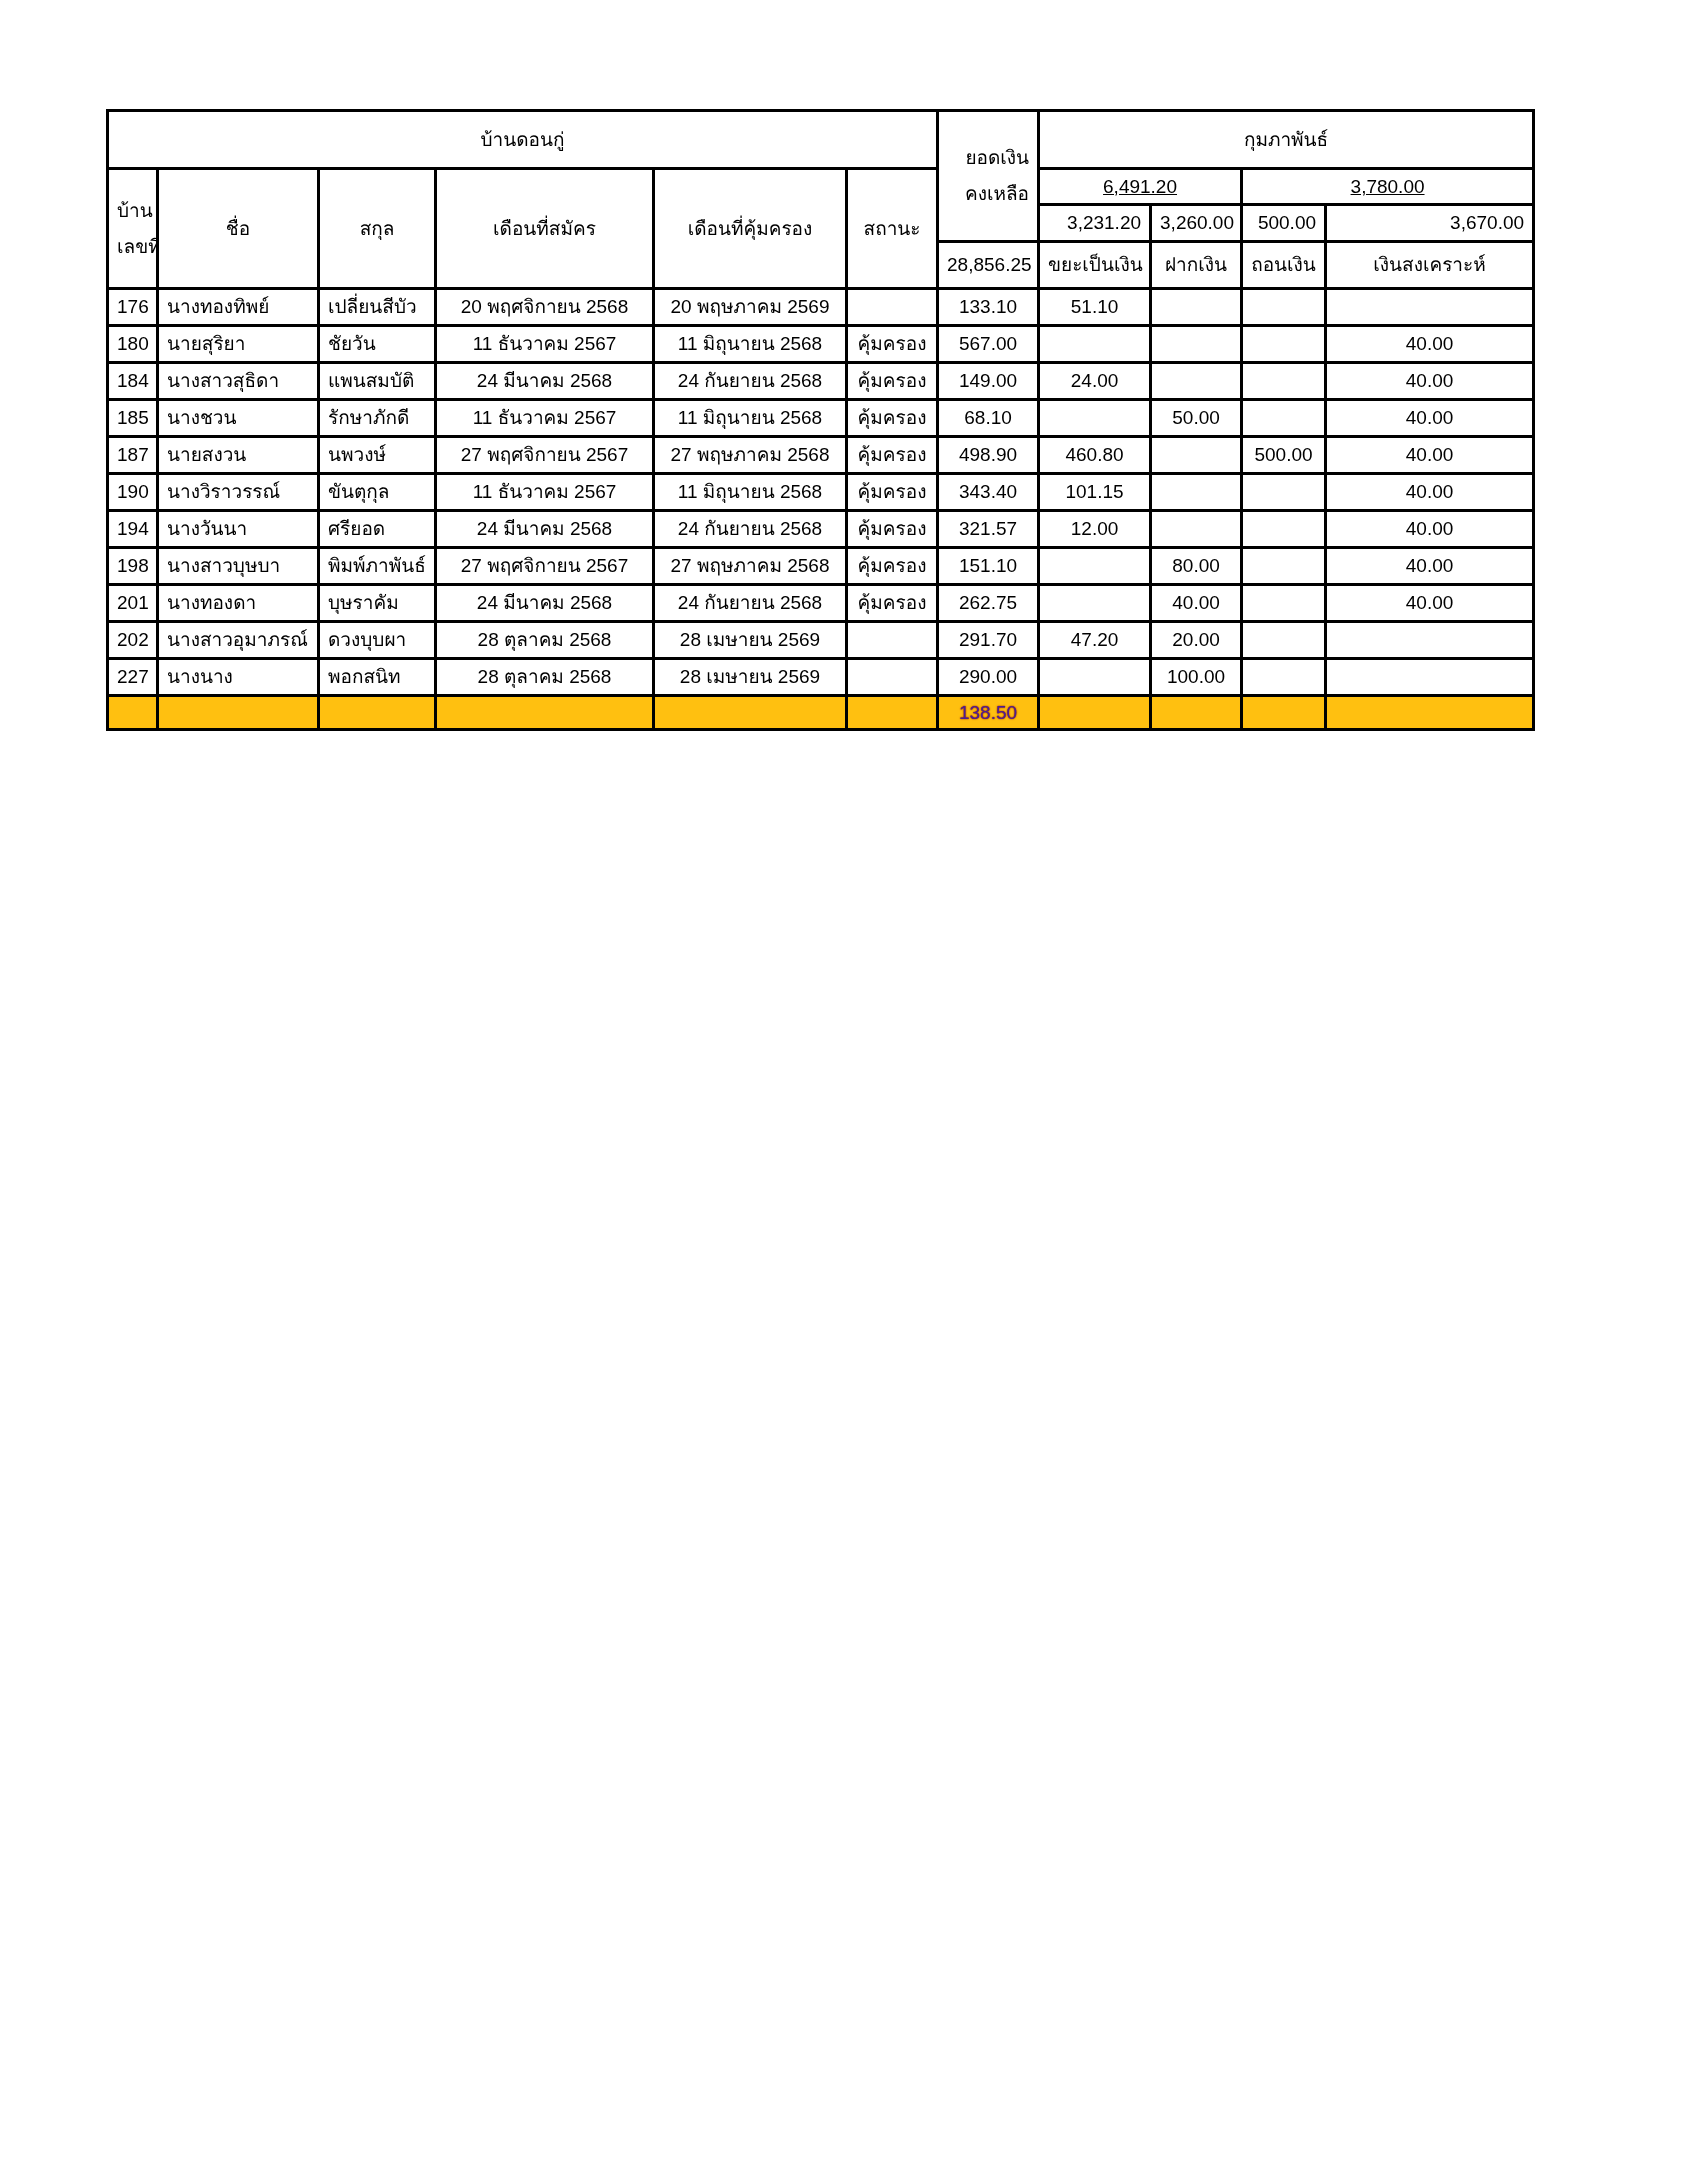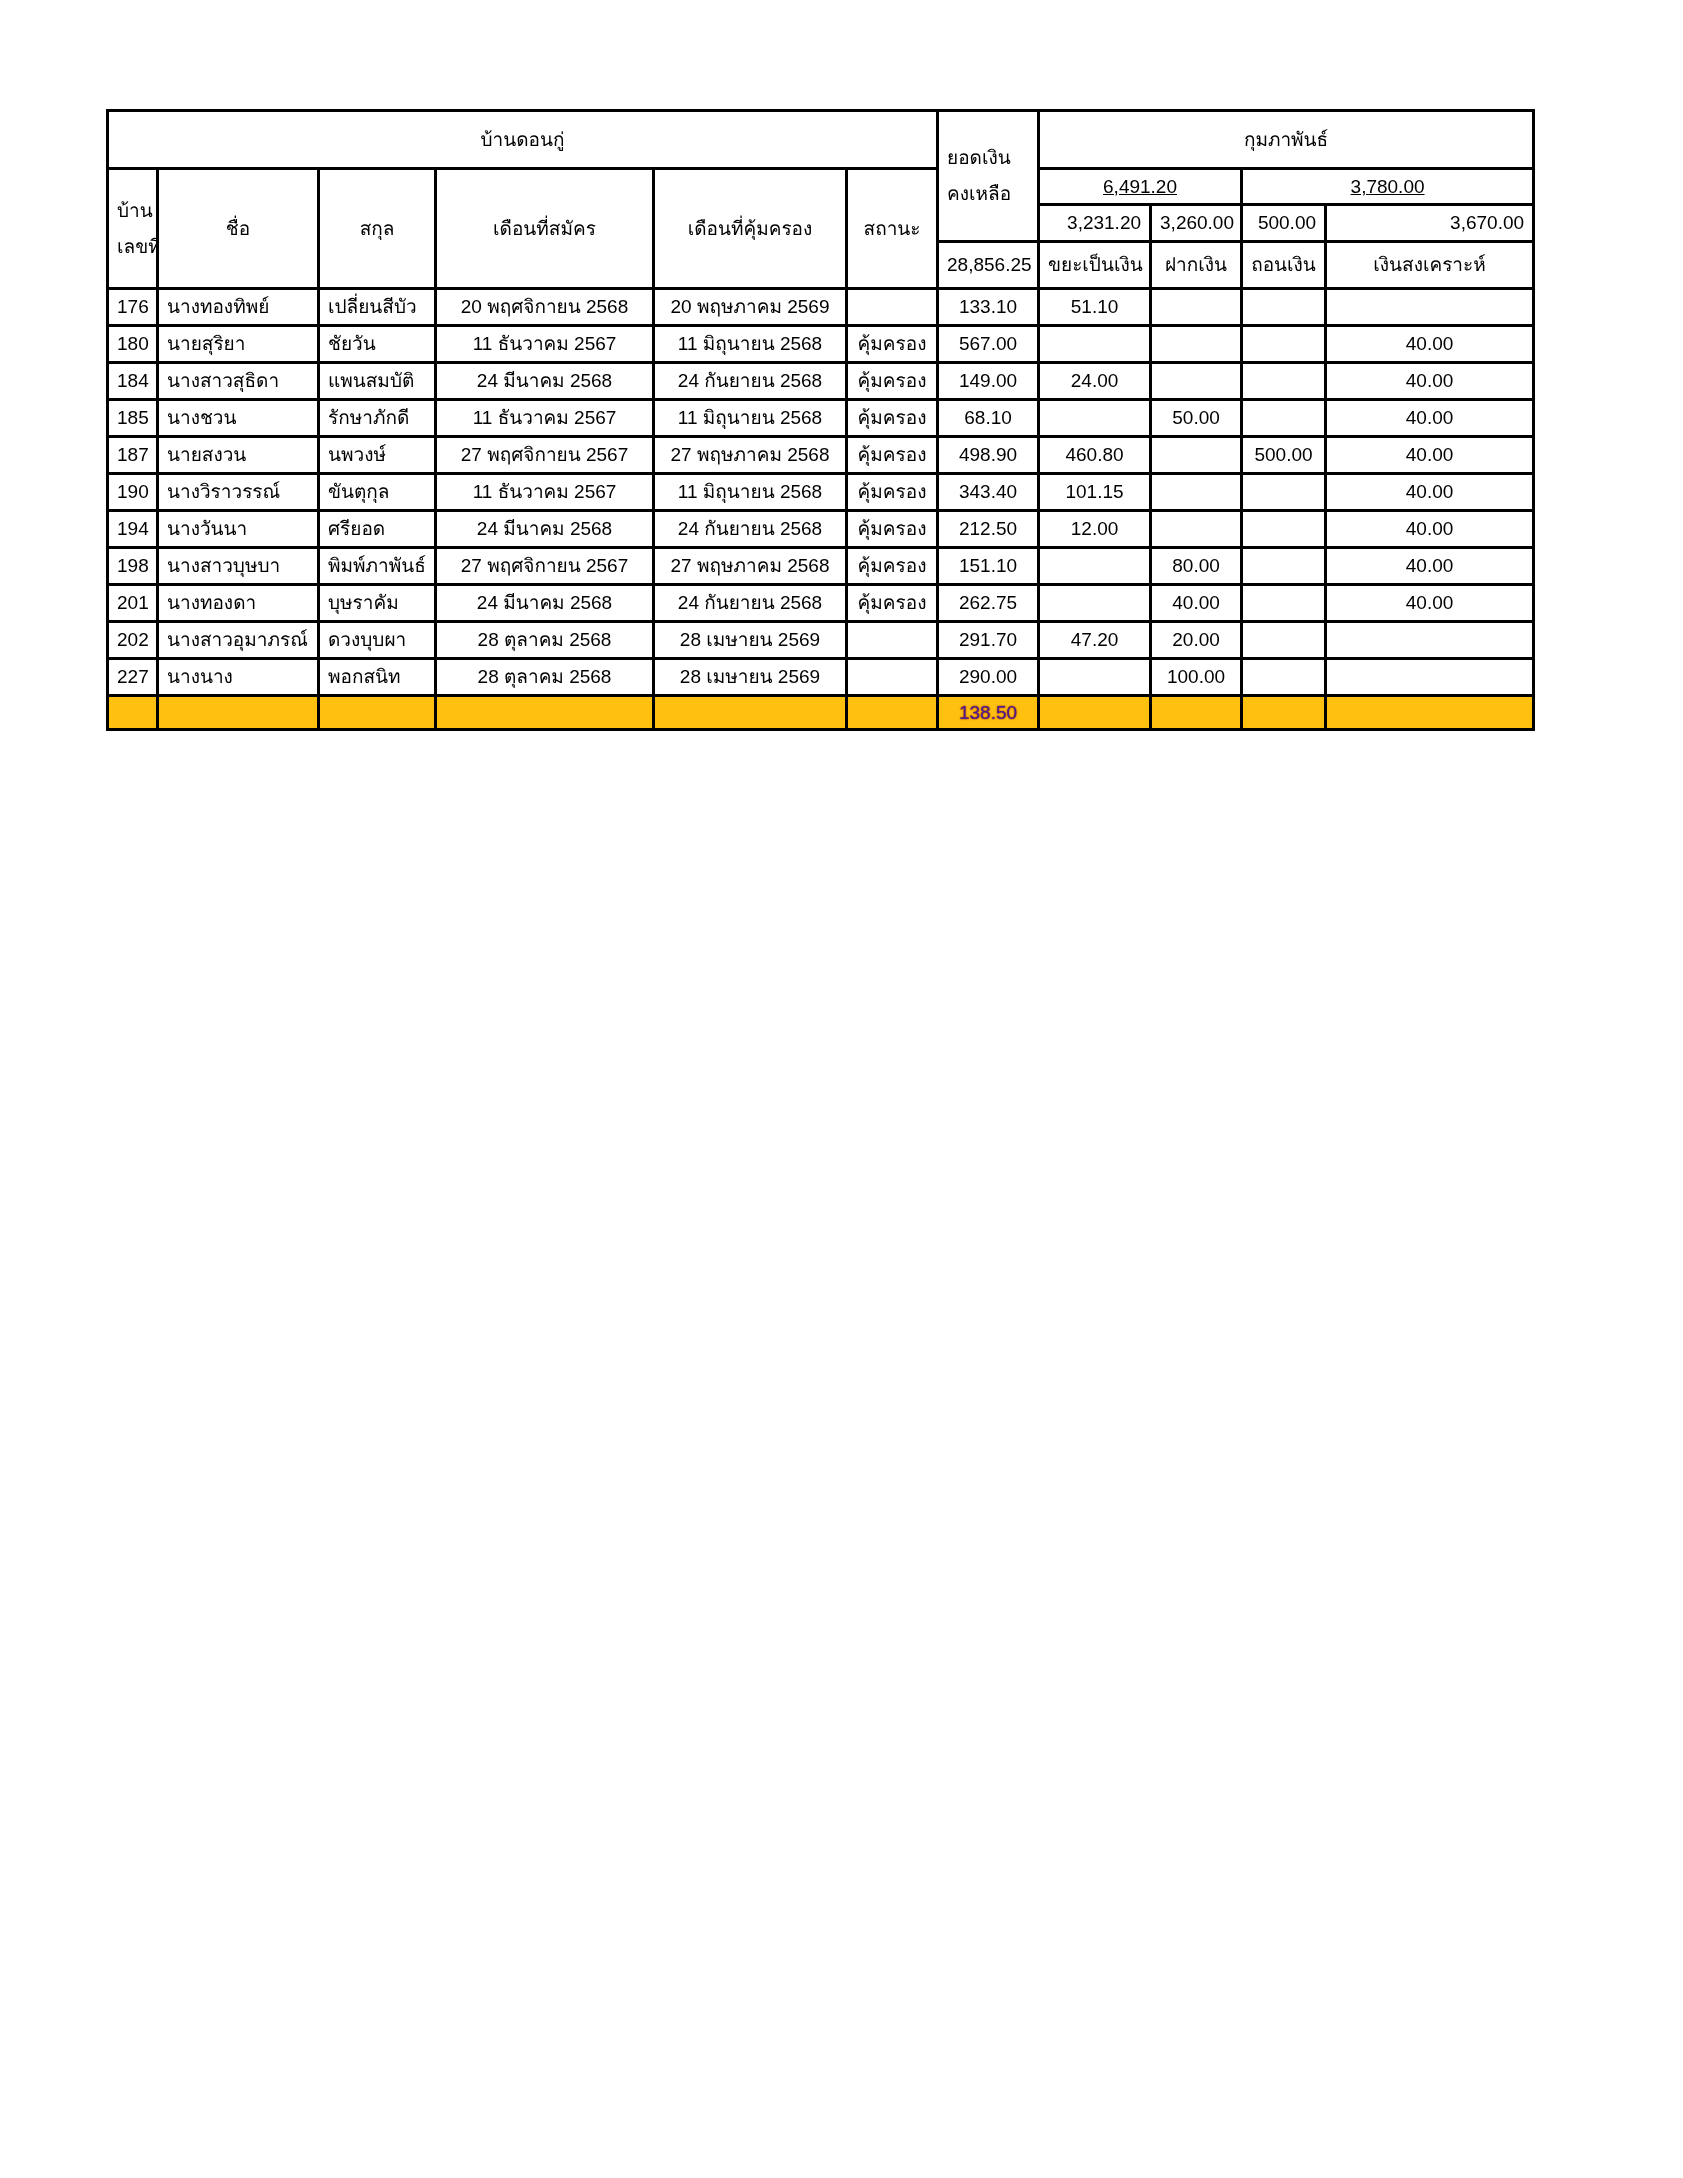--- a/index.html
+++ b/index.html
@@ -19,21 +19,21 @@
   }
   tr.r-title{height:58px;}
   tr.r-group{height:36px;}
   tr.r-sub{height:37px;}
   tr.r-labels{height:47px;}
   tr.data-row{height:37px;}
   tr.total-row{height:34px;}
   .title{font-size:24px;text-align:center;}
   .col-head{font-size:20px;text-align:center;}
   .two-line div{line-height:36px;}
-  .balance-head{font-size:20px;text-align:left;margin-top:48px;}
+  .balance-head{font-size:20px;text-align:right;margin-top:48px;}
   .big-num{font-size:24px;text-align:center;text-decoration:underline;}
   .num{text-align:right;padding-right:10px;}
   .c-num{text-align:center;padding-right:10px;}
   .c-left{text-align:left;padding-left:6px;}
   .c-center{text-align:center;padding:0 2px;}
   .total-balance{
     color:#4c1d95;
     text-shadow:0 0 1px #9c2e00, 0 0 2px #a83c00;
   }
 </style>
@@ -170,21 +170,21 @@
           <td class="c-num"></td>
           <td class="c-num">40.00</td>
         </tr>
         <tr class="data-row">
           <td class="c-center">194</td>
           <td class="c-left">นางวันนา</td>
           <td class="c-left">ศรียอด</td>
           <td class="c-center">24 มีนาคม 2568</td>
           <td class="c-center">24 กันยายน 2568</td>
           <td class="c-center">คุ้มครอง</td>
-          <td class="c-num">212.50</td>
+          <td class="c-num">321.57</td>
           <td class="c-num">12.00</td>
           <td class="c-num"></td>
           <td class="c-num"></td>
           <td class="c-num">40.00</td>
         </tr>
         <tr class="data-row">
           <td class="c-center">198</td>
           <td class="c-left">นางสาวบุษบา</td>
           <td class="c-left">พิมพ์ภาพันธ์</td>
           <td class="c-center">27 พฤศจิกายน 2567</td>

